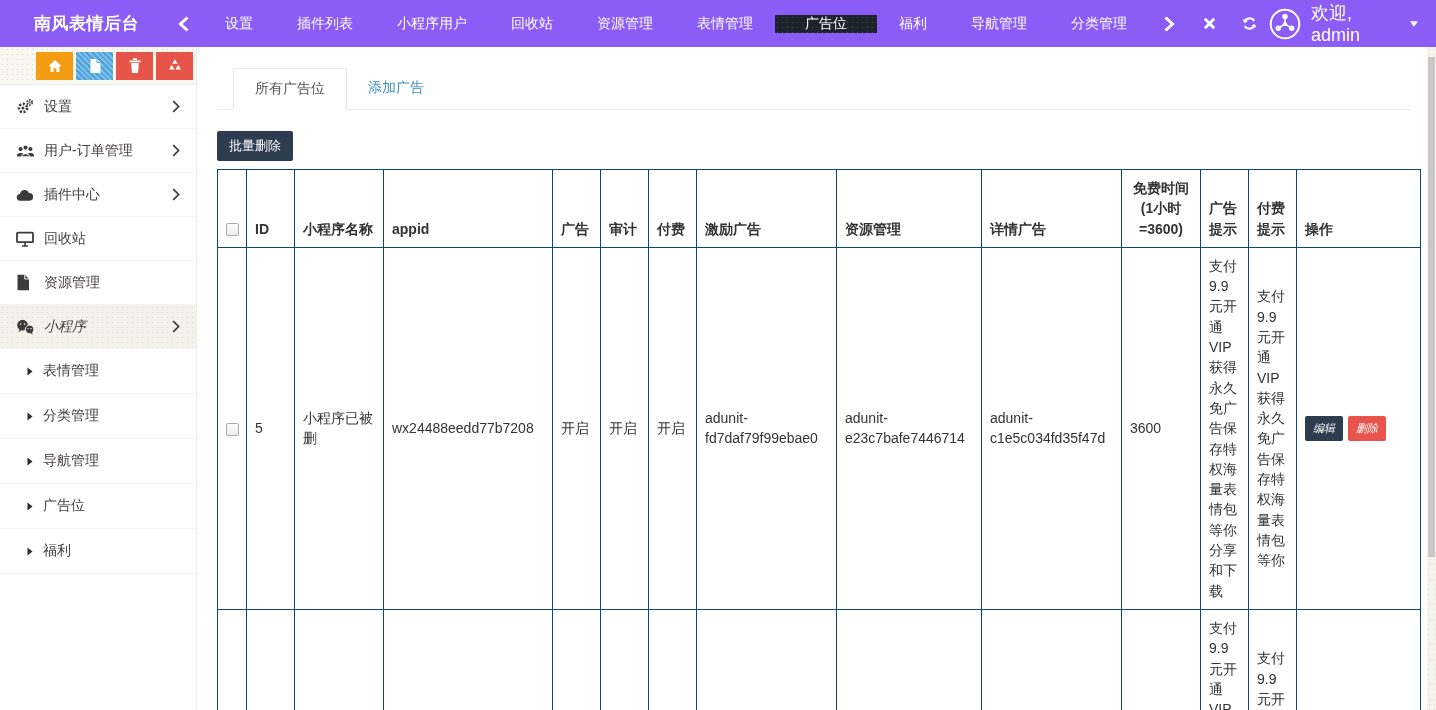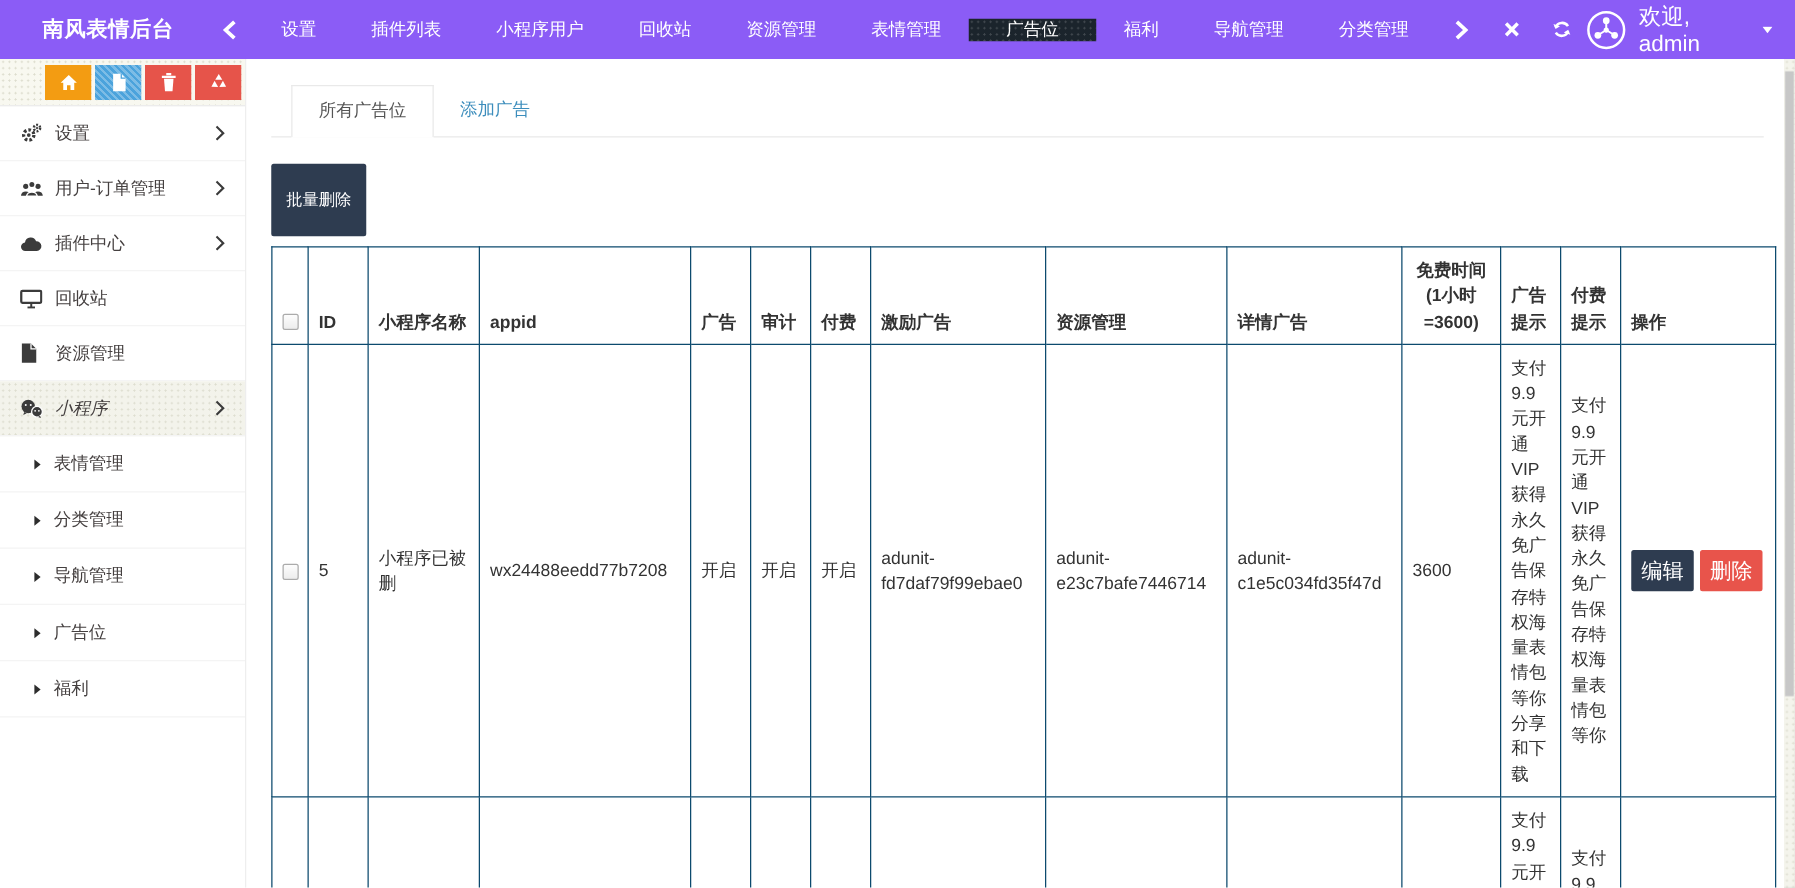--- a/index.html
+++ b/index.html
@@ -42,33 +42,33 @@
 
   
   .main { position:absolute; left:197px; top:47px; width:1239px; bottom:0;
     background:#fff; padding:21px 0 0 20px; overflow:hidden; }
   .tabs { display:flex; border-bottom:1px solid #e9e9e9; margin-right:25px;padding-left:16px; }
   .tab { padding:11px 21px; font-size:14px; cursor:pointer; }
   .tab.active { background:#fff; border:1px solid #e9e9e9; border-bottom:1px solid #fff;
     margin-bottom:-1px; color:#555; }
   .tab.link { color:#3c8dbc; }
   .bulk-btn { display:inline-block; margin-top:21px; background:#2e3c50; color:#fff;
-    border:none; padding:20px 12px; font-size:13px; border-radius:2px; cursor:pointer; }
+    border:none; padding:6px 12px; font-size:13px; border-radius:2px; cursor:pointer; }
 
   table { border-collapse:collapse; table-layout:fixed; width:1203px; margin-top:8px; }
   th,td { border:1px solid #0c4a6e; padding:8px; font-size:14px; color:#333;
     line-height:1.45; text-align:left; overflow-wrap:break-word; word-break:break-word; }
   th { font-weight:bold; vertical-align:bottom; }
   td { vertical-align:middle; }
   th.center { text-align:center; }
   .cb { appearance:none; -webkit-appearance:none; width:13px; height:13px;
     border:1px solid #ababab; border-radius:2px; background:linear-gradient(#fdfdfd,#ededed);
     cursor:pointer; display:inline-block; vertical-align:middle; }
-  .act-btn { border:none; color:#fff; font-size:17px; padding:5px 8px; border-radius:2px;
-    cursor:pointer; margin-right:5px; white-space:nowrap; }
+  .act-btn { border:none; color:#fff; font-size:11px; padding:5px 8px; border-radius:2px;
+    cursor:pointer; margin-right:5px; white-space:nowrap;font-style:italic; }
   .act-edit { background:#2e3c50; }
   .act-del  { background:#e8544b; }
 
   
   .scrollbar { position:fixed; right:0; top:47px; width:9px; bottom:0;
     background:#f4f4ec;
     background-image:radial-gradient(rgba(120,120,80,.18) .7px, transparent .8px);
     background-size:5px 5px; z-index:15; }
   .scroll-thumb { position:absolute; top:10px; left:1px; width:7px; height:500px;
     background:#c7c7c7; }

